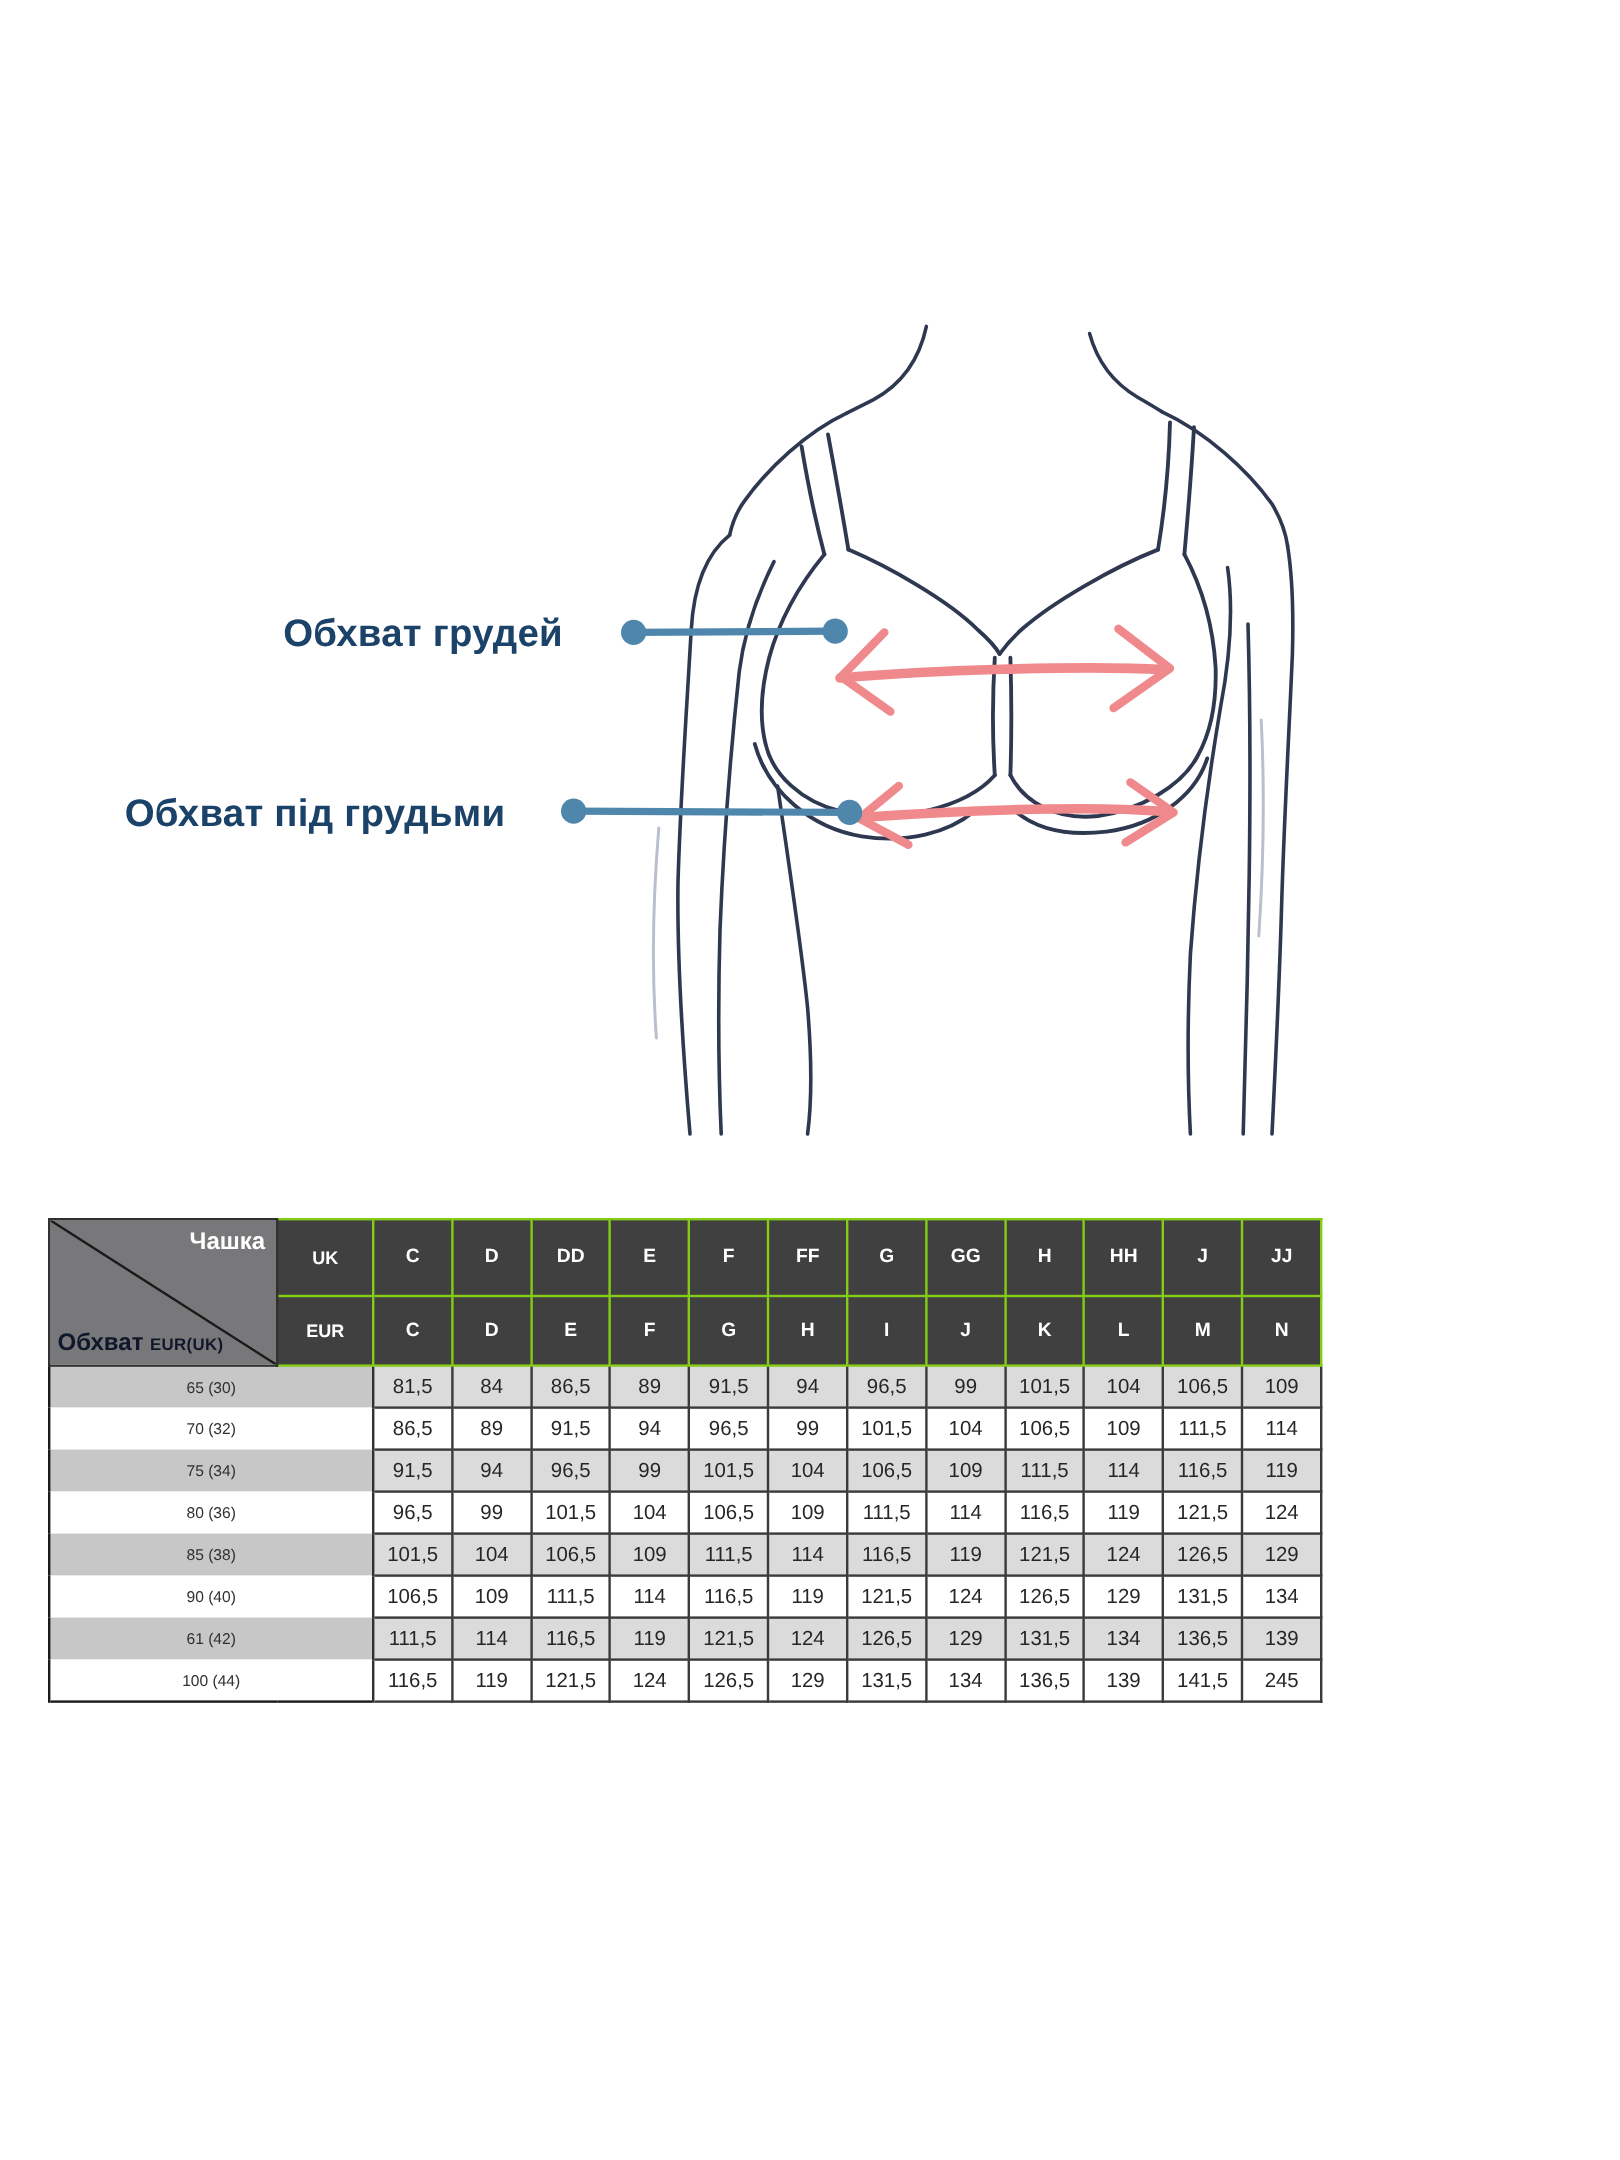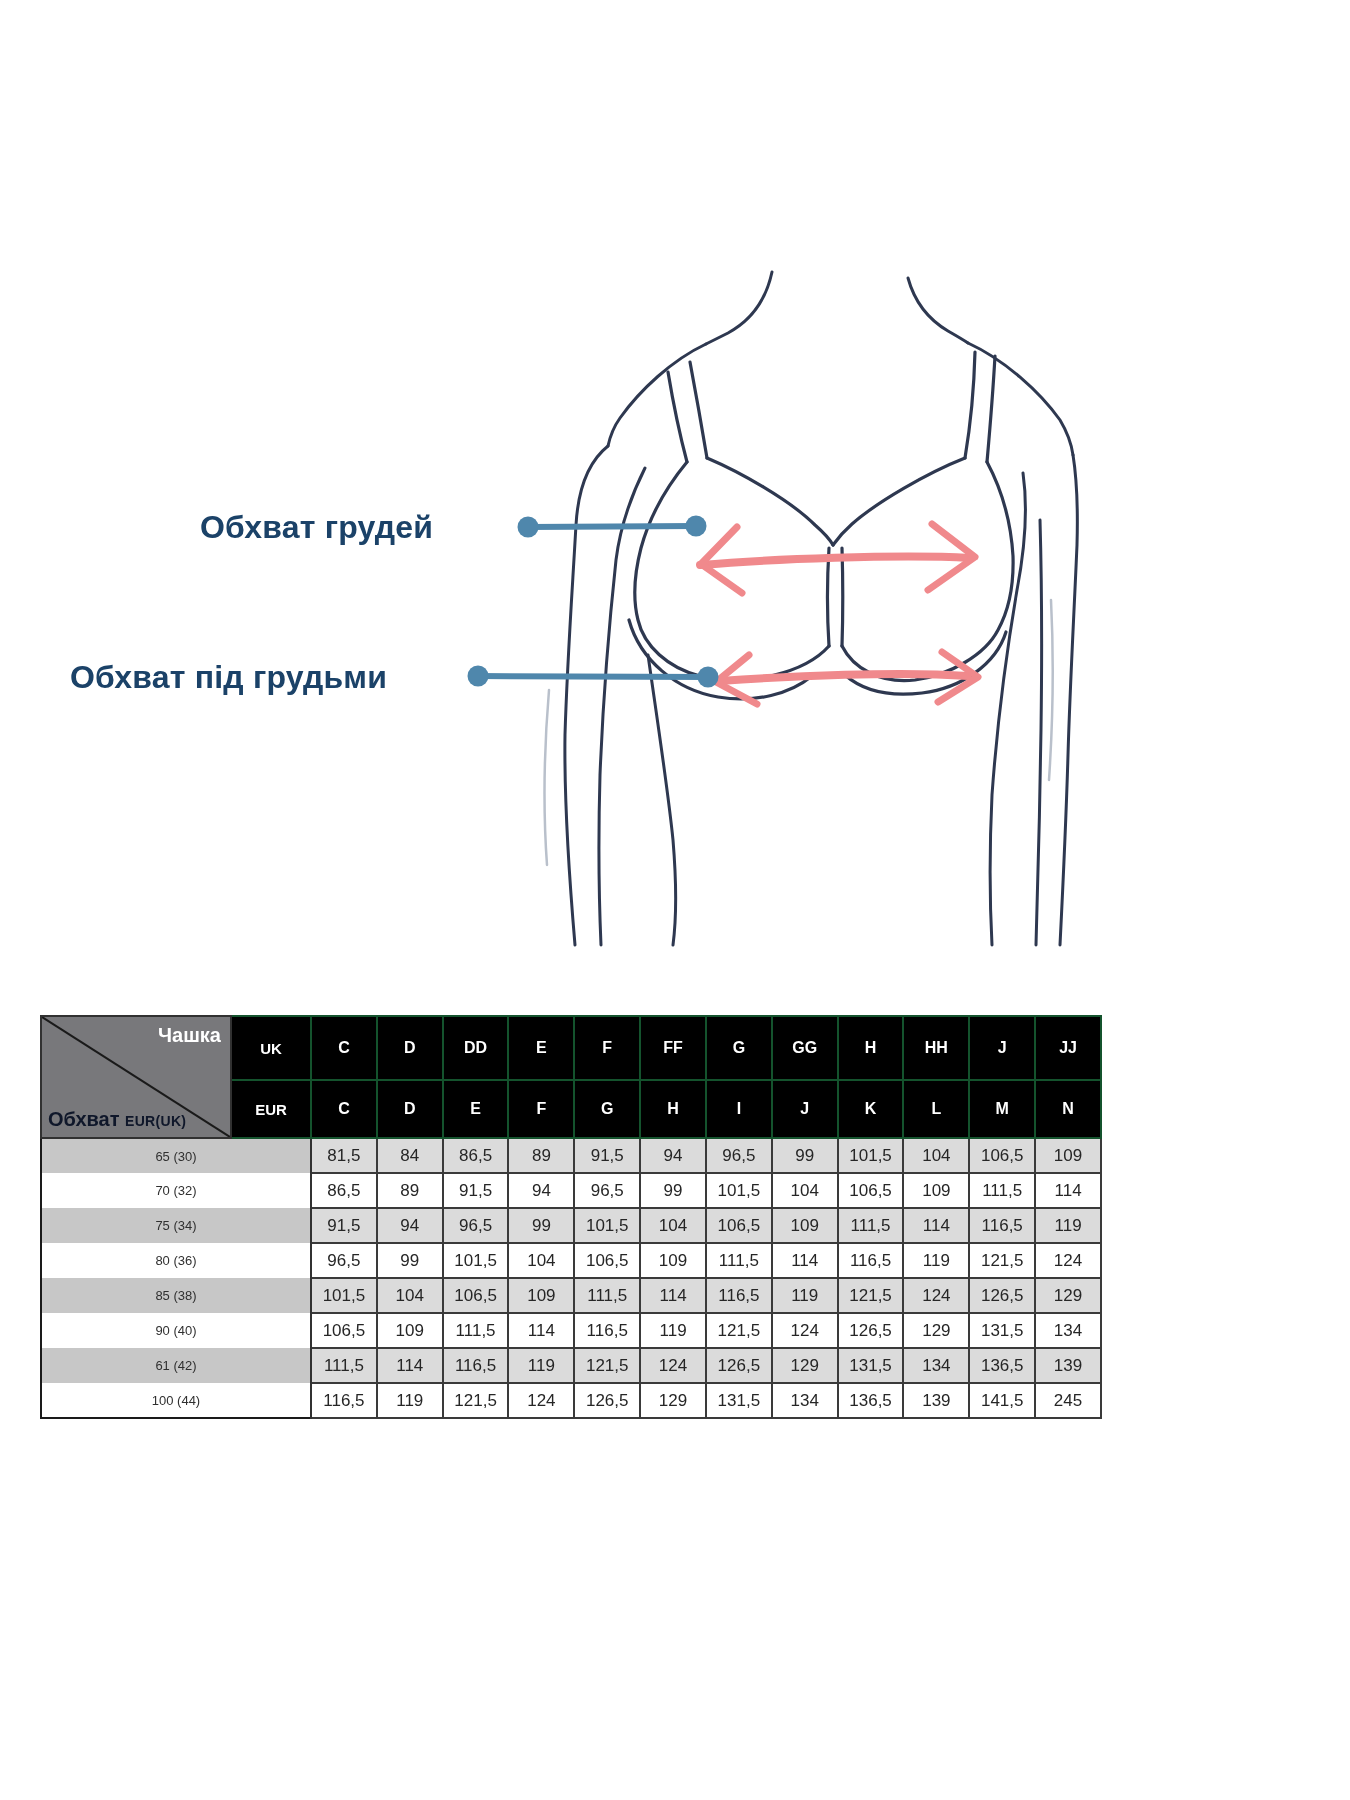--- a/index.html
+++ b/index.html
@@ -4,33 +4,33 @@
 <style>
   html,body{margin:0;padding:0;}
   body{
     width:1350px;height:1800px;background:#ffffff;position:relative;overflow:hidden;
     font-family:"Liberation Sans", sans-serif;
   }
   
   .figure-svg{position:absolute;left:0;top:0;width:1350px;height:1000px;}
   .diagram-label{
     position:absolute;color:#1b4268;font-weight:bold;font-size:32px;line-height:38px;
-    text-align:left;letter-spacing:0.2px;white-space:nowrap;
+    text-align:center;letter-spacing:0.2px;white-space:nowrap;
   }
   .label-bust{left:200px;top:508px;width:305px;}
   .label-underbust{left:70px;top:658px;width:385px;}
   
   .table-wrap{position:absolute;left:40px;top:1015px;width:1270px;}
   .table-title{
     height:64px;line-height:64px;background:#0c0c0c;color:#ffffff;text-align:center;
     font-size:30px;font-weight:normal;letter-spacing:0.3px;white-space:nowrap;
   }
   table.size-table{border-collapse:collapse;table-layout:fixed;width:1062px;border:2px solid #1a1a1a;}
   .size-table th{
-    background:#000000;color:#ffffff;font-weight:bold;border:2px solid #14532d;
+    background:#404040;color:#ffffff;font-weight:bold;border:2px solid #84cc16;
     text-align:center;padding:0;
   }
   .size-table th.cup{font-size:16px;}
   .size-table th.sys{font-size:15px;}
   .size-table thead tr:first-child th{height:62px;}
   .size-table thead tr:last-child th{height:56px;}
   th.corner{position:relative;background:#78787b;padding:0;border:2px solid #313131;}
   th.corner .diag{position:absolute;left:0;top:0;width:100%;height:100%;}
   .corner-cup{position:absolute;top:7px;right:9px;font-size:20px;font-weight:bold;color:#fff;}
   .corner-girth{position:absolute;bottom:6px;left:6px;font-size:20px;font-weight:bold;color:#0f172a;white-space:nowrap;}

